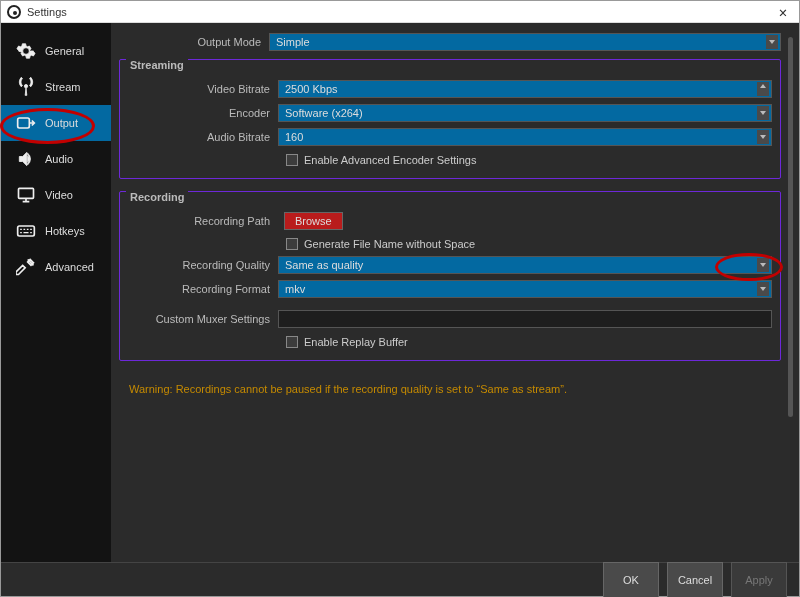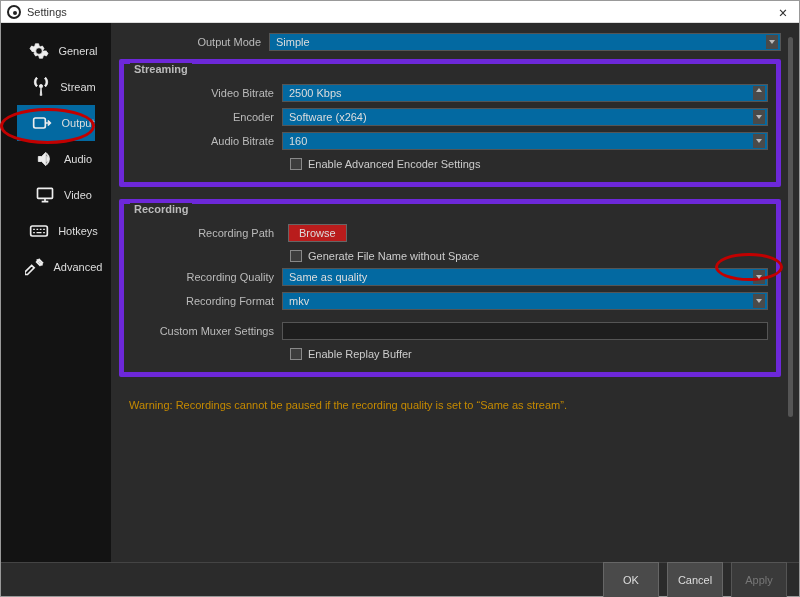--- a/index.html
+++ b/index.html
@@ -30,21 +30,21 @@
   .titlebar .ticon::after{
     content:""; position:absolute; left:4px; top:4px; width:4px;height:4px;border-radius:50%;background:#222;
   }
   .titlebar .title { flex: 1; }
   .titlebar .close { width:20px; text-align:center; cursor:pointer; font-size:14px; }
   .body { flex:1; display:flex; background:#2b2b2b; overflow:hidden; }
   .sidebar {
     width: 110px;
     background: #131313;
     padding-top: 10px;
-    display:flex; flex-direction:column;align-items:center;
+    display:flex; flex-direction:column;
   }
   .sidebar .item {
     display:flex; align-items:center;
     height: 36px;
     padding-left: 14px;
     color:#ddd; cursor:pointer;
     position:relative;
   }
   .sidebar .item.active { background:#0369a1; }
   .sidebar .icon { width:22px; height:22px; margin-right:8px; display:flex;align-items:center;justify-content:center;}
@@ -91,21 +91,21 @@
     z-index:2;
   }
   .drop::before{
     content:""; position:absolute; right:5px; top:6px;
     border-left:3px solid transparent;
     border-right:3px solid transparent;
     border-top:4px solid #bbb;
     z-index:2;
   }
   .group {
-    border:5px solid #6d28d9;
+    border:1px solid #6d28d9;
     border-radius:2px;
     margin:6px 0 12px 0;
     padding: 18px 8px 8px 8px;
     position:relative;
   }
   .group .legend {
     position:absolute; top:-1px; left:6px;
     background:#2b2b2b; padding:0 4px; color:#bbb;
     font-weight:bold;
   }

